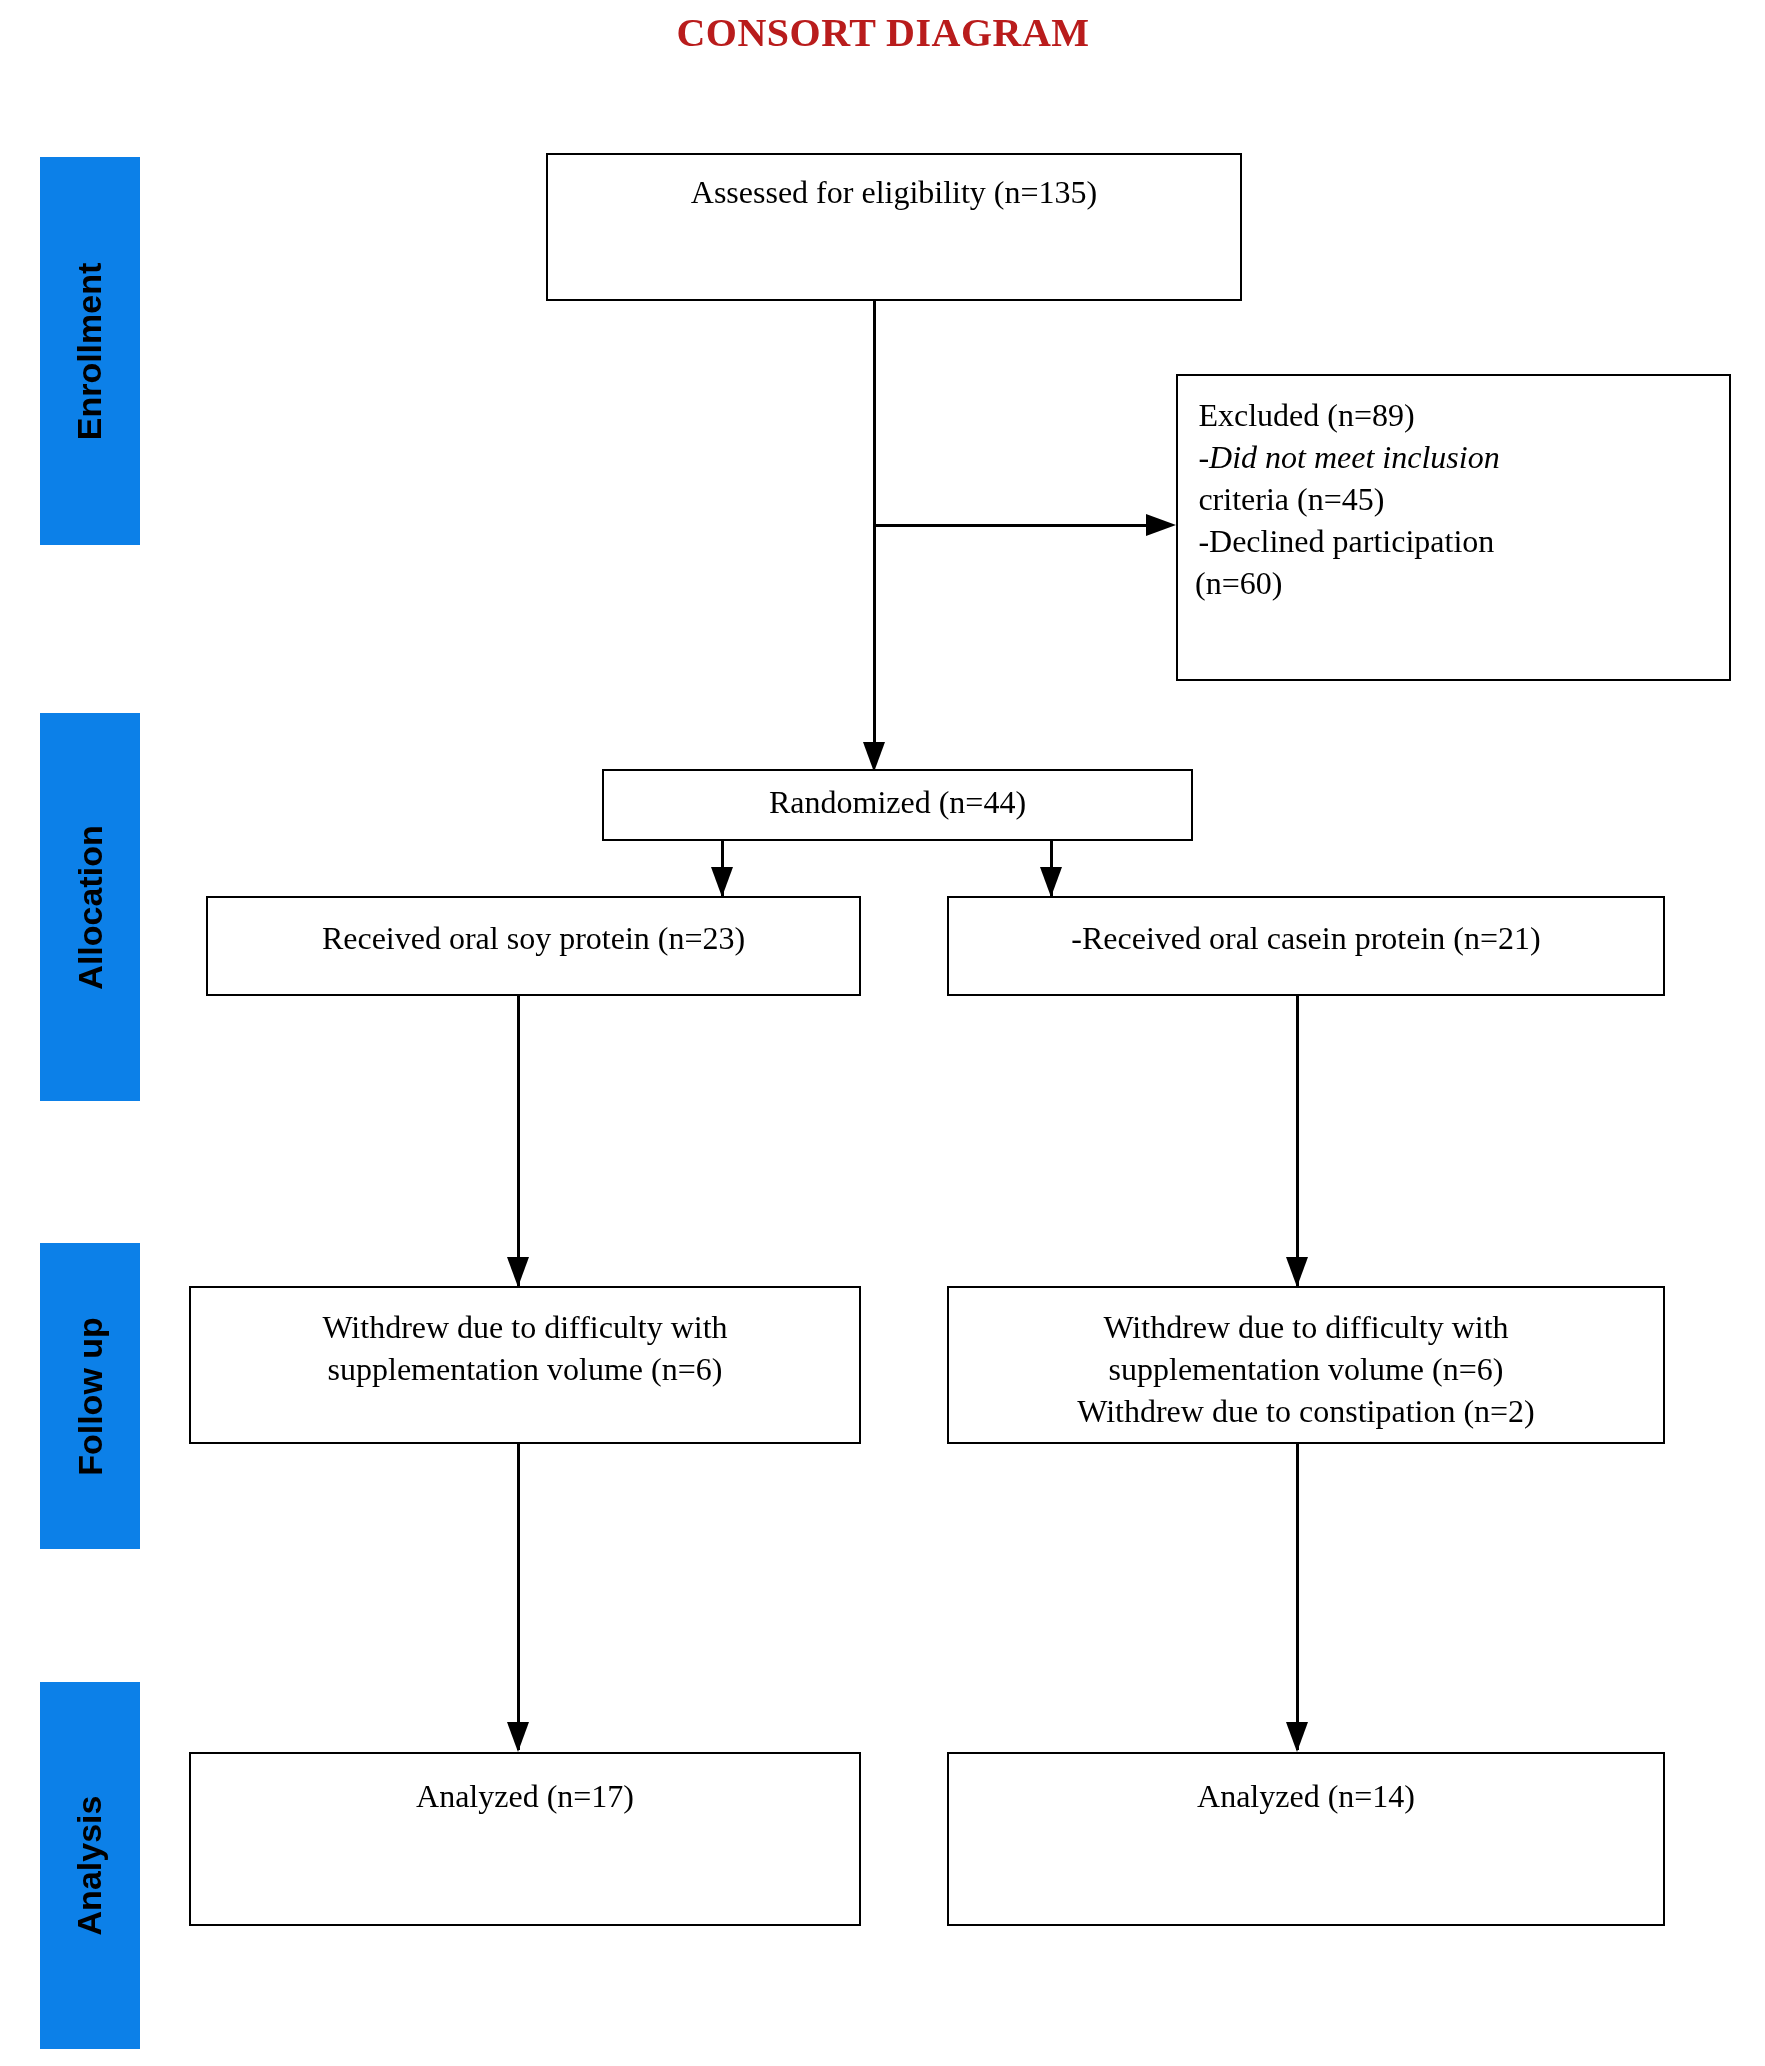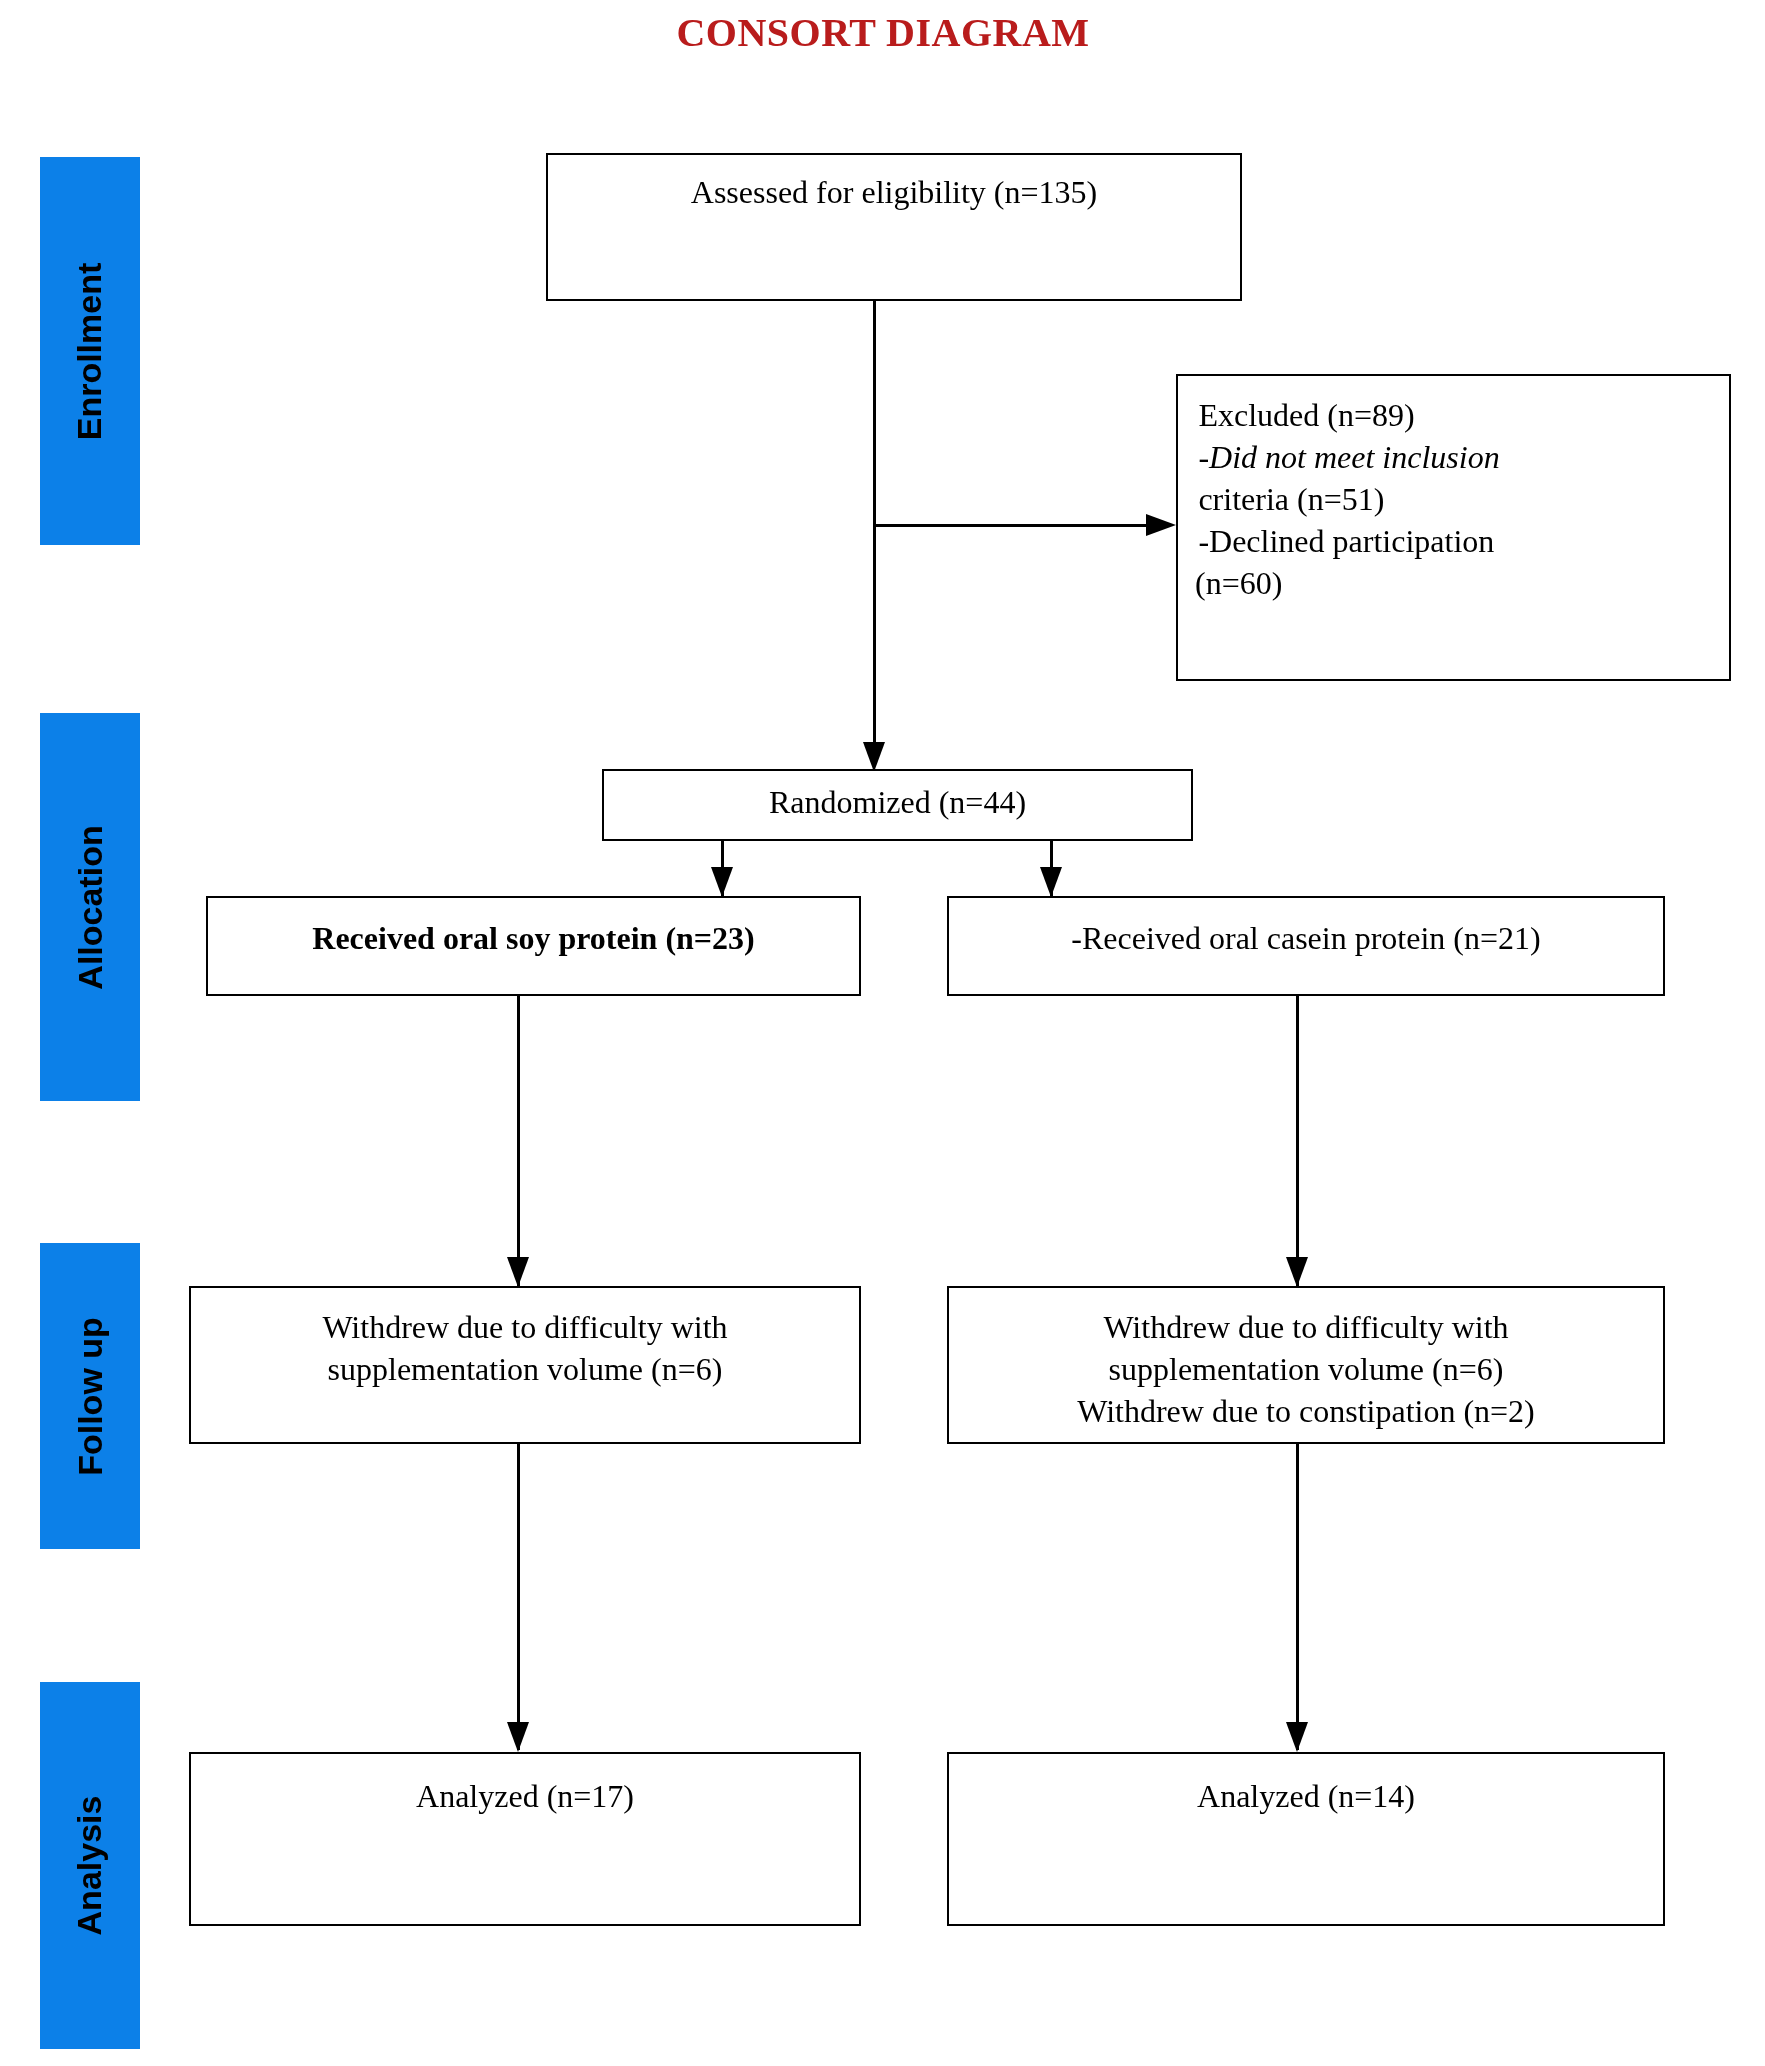--- a/index.html
+++ b/index.html
@@ -125,36 +125,36 @@
 
   <div class="vline" style="left:873px; top:301px; width:2.5px; height:442px;"></div>
   <div class="arrow-down" style="left:863px; top:742px;"></div>
 
   <div class="hline" style="left:873px; top:524px; width:274px; height:2.5px;"></div>
   <div class="arrow-right" style="left:1146px; top:514px;"></div>
 
   <div class="flow-box" style="left:1176px; top:374px; width:555px; height:307px;">
     <div class="box-text left" style="top:19.4px; padding-left:20.4px;">Excluded (n=89)</div>
     <div class="box-text left" style="top:61px; padding-left:20.4px;font-style:italic;">-Did not meet inclusion</div>
-    <div class="box-text left" style="top:103px; padding-left:20.4px;">criteria (n=51)</div>
+    <div class="box-text left" style="top:103px; padding-left:20.4px;">criteria (n=45)</div>
     <div class="box-text left" style="top:145px; padding-left:20.4px;">-Declined participation</div>
     <div class="box-text left" style="top:187px; padding-left:17px;">(n=60)</div>
   </div>
 
   <div class="flow-box" style="left:602px; top:769px; width:591px; height:72px;">
     <div class="box-text center" style="top:11.2px;">Randomized (n=44)</div>
   </div>
 
   <div class="vline" style="left:721px; top:841px; width:2.5px; height:56px;"></div>
   <div class="arrow-down" style="left:711px; top:867px;"></div>
 
   <div class="vline" style="left:1050px; top:841px; width:2.5px; height:56px;"></div>
   <div class="arrow-down" style="left:1040px; top:867px;"></div>
 
-  <div class="flow-box" style="left:206px; top:896px; width:655px; height:100px;font-weight:bold;">
+  <div class="flow-box" style="left:206px; top:896px; width:655px; height:100px;">
     <div class="box-text center" style="top:20.4px;">Received oral soy protein (n=23)</div>
   </div>
 
   <div class="flow-box" style="left:947px; top:896px; width:718px; height:100px;">
     <div class="box-text center" style="top:20.4px;">-Received oral casein protein (n=21)</div>
   </div>
 
   <div class="vline" style="left:517px; top:996px; width:2.5px; height:290px;"></div>
   <div class="arrow-down" style="left:507px; top:1257px;"></div>
 

